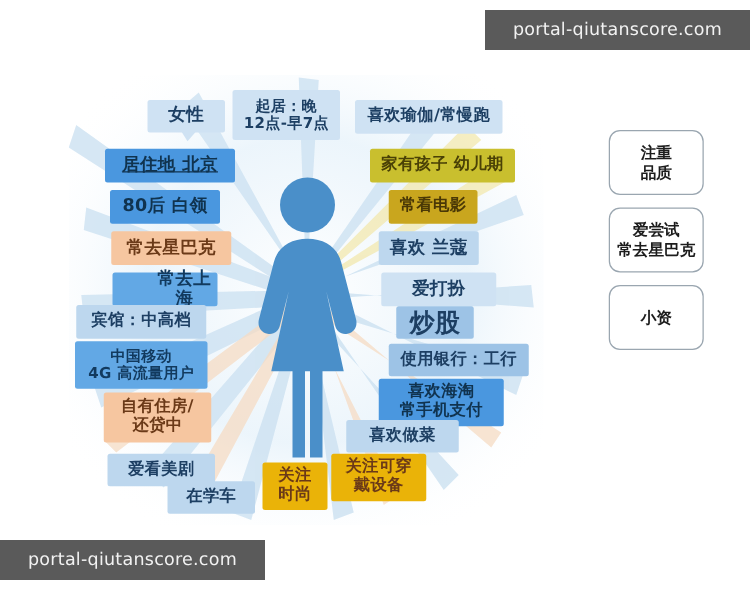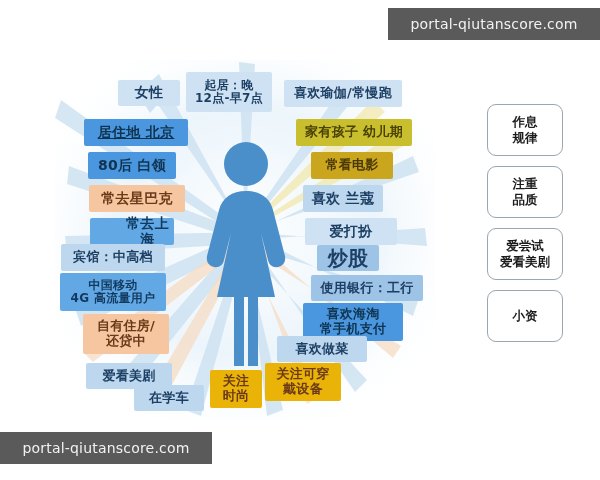--- a/index.html
+++ b/index.html
@@ -145,21 +145,21 @@
   </div>
 
   <div id="tags-layer">
       <div class="tag t-pale bubble-tail" style="left: 118px; top: 80px; width: 62px; height: 26px; font-size: 14px;">女性</div>
       <div class="tag t-pale" style="left: 186px; top: 72px; width: 86px; height: 40px; font-size: 12px;">起居：晚
 12点-早7点</div>
       <div class="tag t-pale" style="left: 284px; top: 80px; width: 118px; height: 27px; font-size: 13px;">喜欢瑜伽/常慢跑</div>
       <div class="tag t-deep" style="left: 84px; top: 119px; width: 104px; height: 27px; font-size: 14px; text-decoration: underline;">居住地 北京</div>
       <div class="tag t-gold" style="left: 296px; top: 119px; width: 116px; height: 27px; font-size: 13px;">家有孩子 幼儿期</div>
       <div class="tag t-deep" style="left: 88px; top: 152px; width: 88px; height: 27px; font-size: 14px;">80后 白领</div>
-      <div class="tag t-gold2" style="left: 311px; top: 152px; width: 82px; height: 27px; font-size: 13px;">常看电影</div>
+      <div class="tag t-gold2" style="left: 311px; top: 152px; width: 71px; height: 27px; font-size: 13px;">常看电影</div>
       <div class="tag t-peach" style="left: 89px; top: 185px; width: 96px; height: 27px; font-size: 14px;">常去星巴克</div>
       <div class="tag t-light" style="left: 303px; top: 185px; width: 80px; height: 27px; font-size: 14px;">喜欢 兰蔻</div>
       <div class="tag t-strong" style="left: 90px; top: 218px; width: 84px; height: 27px; font-size: 14px; padding-left: 36px;">常去上海</div>
       <div class="tag t-pale" style="left: 305px; top: 218px; width: 92px; height: 27px; font-size: 14px;">爱打扮</div>
       <div class="tag t-light" style="left: 61px; top: 244px; width: 104px; height: 27px; font-size: 13px;">宾馆：中高档</div>
       <div class="tag t-mid" style="left: 317px; top: 245px; width: 62px; height: 26px; font-size: 20px;">炒股</div>
       <div class="tag t-strong" style="left: 60px; top: 273px; width: 106px; height: 38px; font-size: 12px;">中国移动
 4G 高流量用户</div>
       <div class="tag t-mid" style="left: 311px; top: 275px; width: 112px; height: 26px; font-size: 13px;">使用银行：工行</div>
       <div class="tag t-peach" style="left: 83px; top: 314px; width: 86px; height: 40px; font-size: 13px;">自有住房/
@@ -169,25 +169,23 @@
       <div class="tag t-light" style="left: 86px; top: 363px; width: 86px; height: 26px; font-size: 13px;">爱看美剧</div>
       <div class="tag t-light" style="left: 277px; top: 336px; width: 90px; height: 26px; font-size: 13px;">喜欢做菜</div>
       <div class="tag t-light" style="left: 134px; top: 385px; width: 70px; height: 26px; font-size: 13px;">在学车</div>
       <div class="tag t-peach2" style="left: 210px; top: 370px; width: 52px; height: 38px; font-size: 13px;">关注
 时尚</div>
       <div class="tag t-peach2" style="left: 265px; top: 363px; width: 76px; height: 38px; font-size: 13px;">关注可穿
 戴设备</div>
     </div>
 
   <div class="legend" id="legend-layer">
-      <div class="legend-box">作息
-规律</div>
       <div class="legend-box">注重
 品质</div>
       <div class="legend-box">爱尝试
-爱看美剧</div>
+常去星巴克</div>
       <div class="legend-box">小资</div>
     </div>
 
   <div class="wm wm-top">portal-qiutanscore.com</div>
   <div class="wm wm-bottom">portal-qiutanscore.com</div>
 
 </div>
 
 </body></html>

